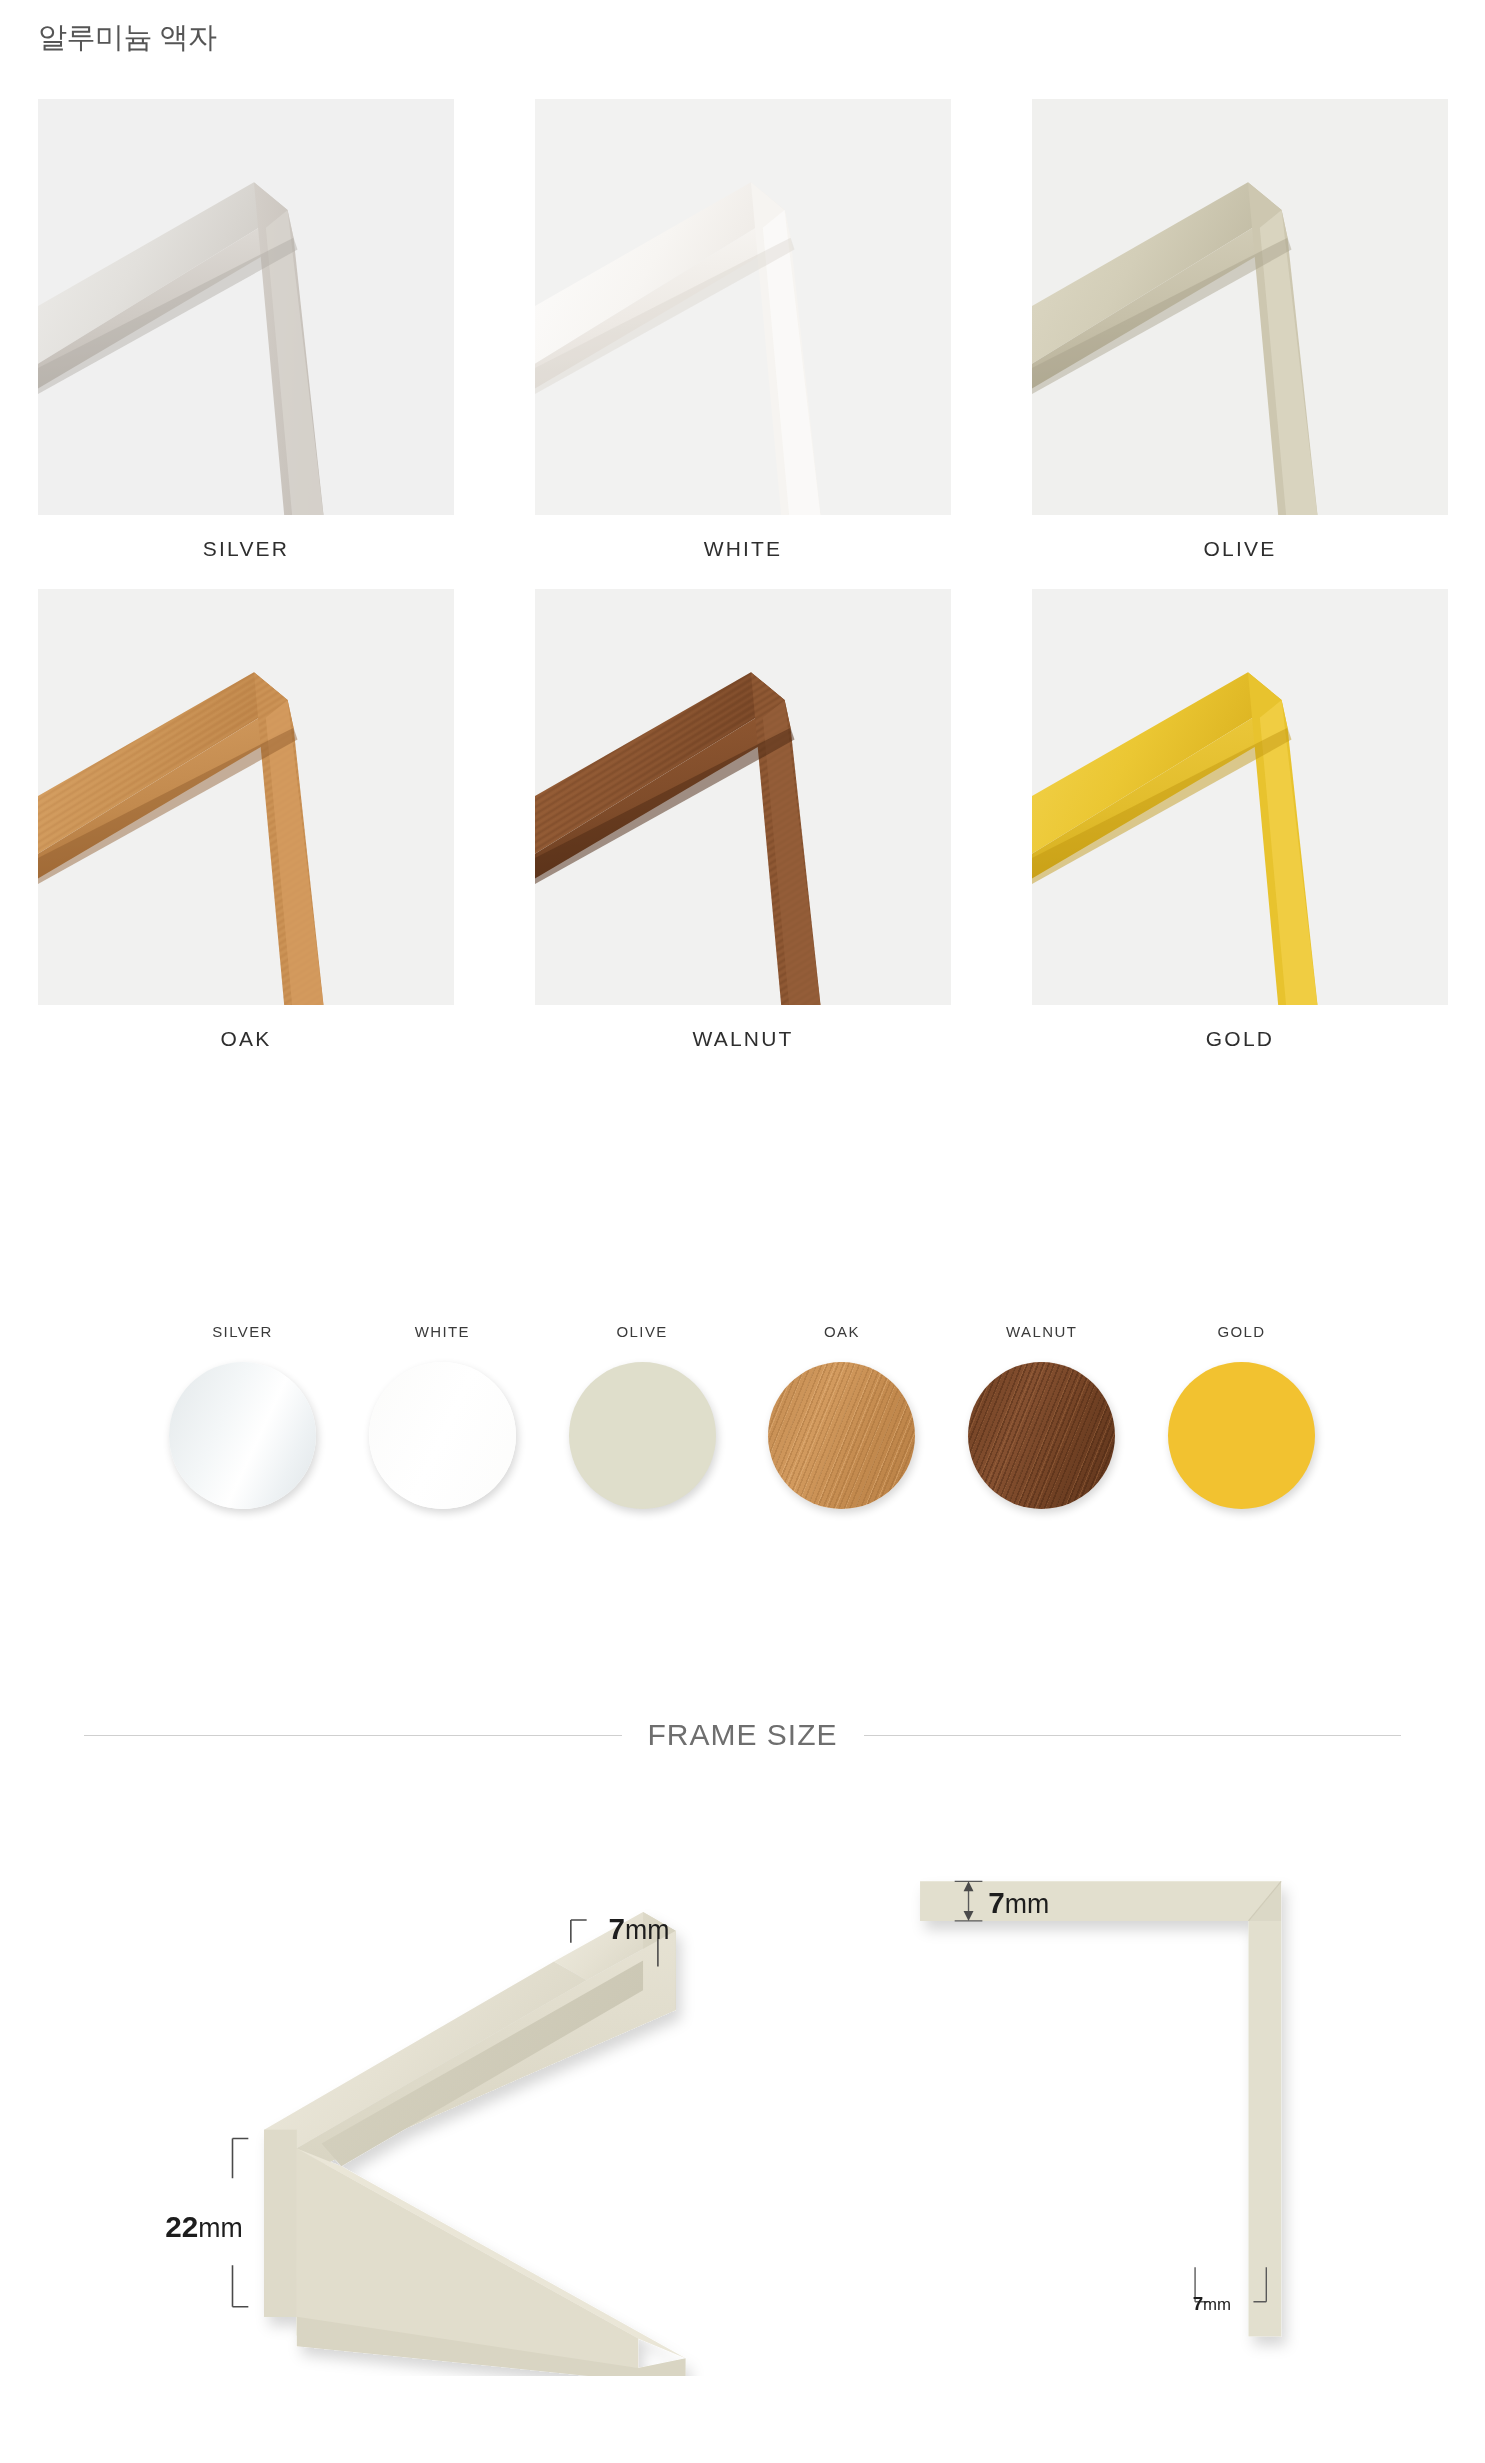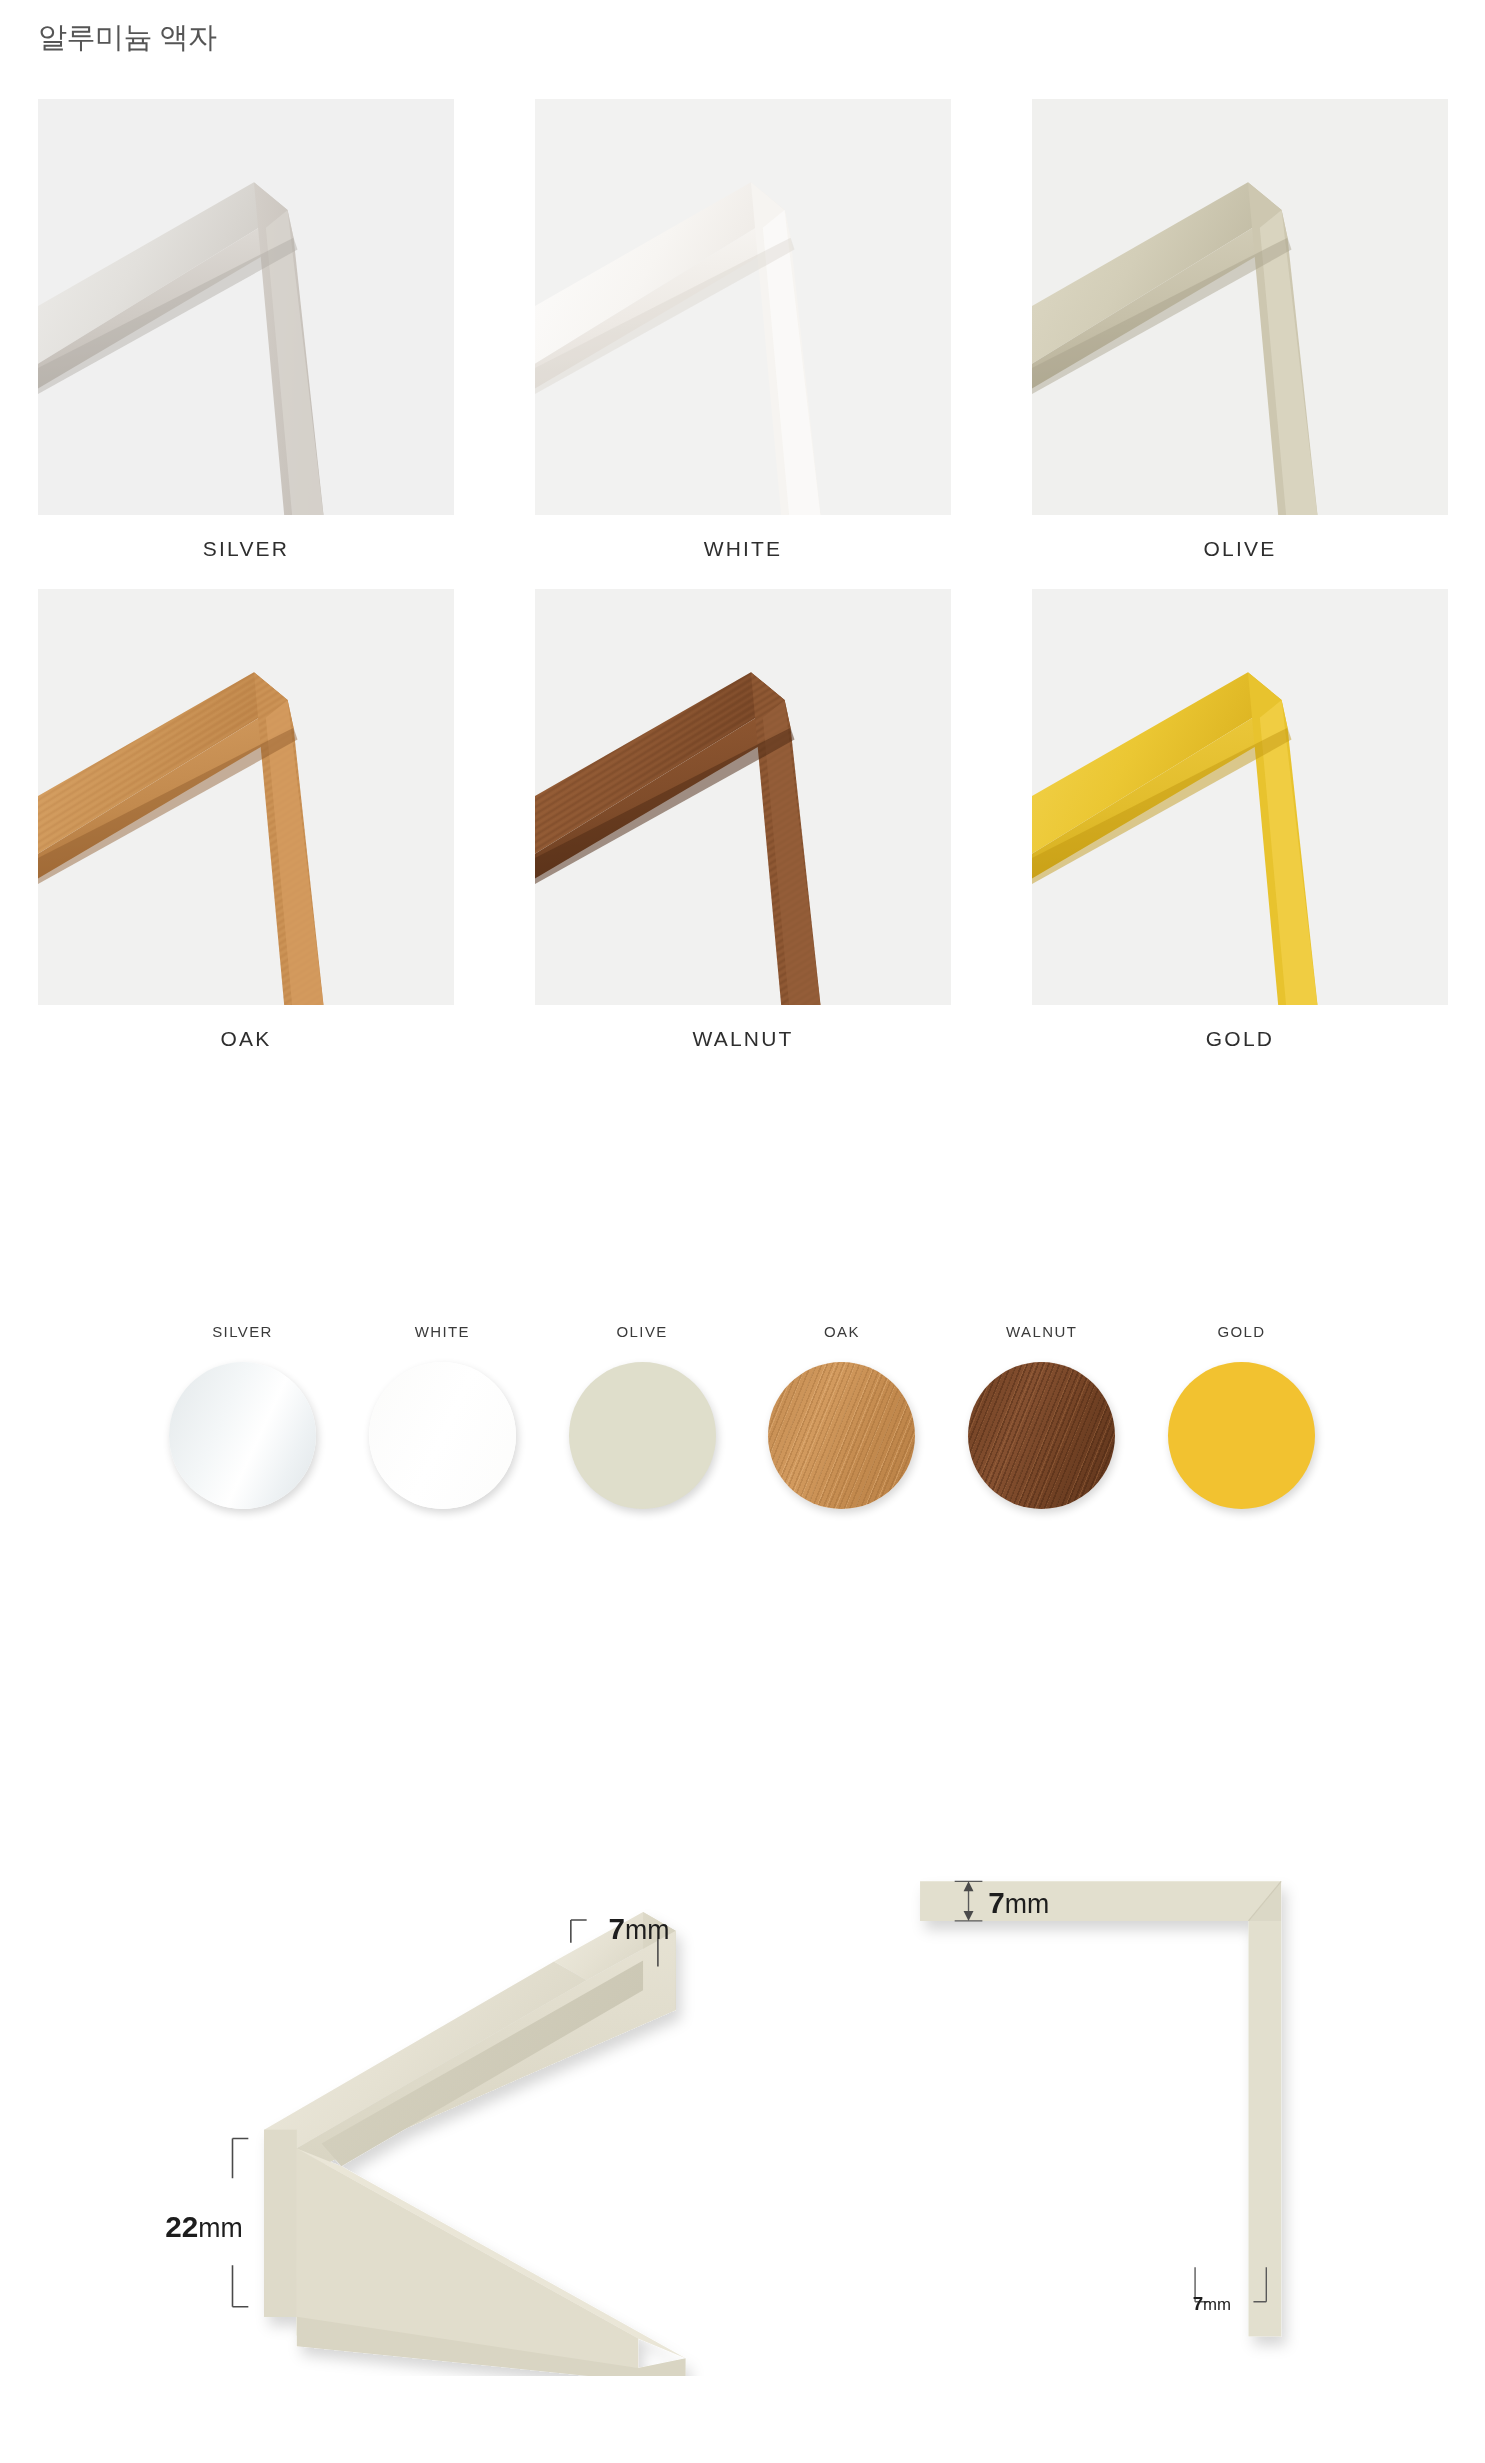--- a/index.html
+++ b/index.html
@@ -354,20 +354,25 @@
              linear-gradient(112deg,#6f3f22 0%,#855030 35%,#744325 62%,#5e341b 100%);"></div>
     </div>
 
     <div class="swatch-item">
       <div class="swatch-label">GOLD</div>
       <div class="swatch-dot" style="background:#f2c230;"></div>
     </div>
 
   </div>
 
+  <div class="section-heading">
+    <div class="rule"></div>
+    <div class="stitle">FRAME SIZE</div>
+    <div class="rule"></div>
+  </div>
 
   <div class="dim-area">
     <svg class="dim-svg" width="1485" height="554" viewBox="0 0 1500 560" xmlns="http://www.w3.org/2000/svg">
       <defs>
         <linearGradient id="lf-top" x1="0" y1="0" x2="0.9" y2="0.5">
           <stop offset="0%" stop-color="#efece0"></stop>
             <stop offset="60%" stop-color="#e5e1d2"></stop>
             <stop offset="100%" stop-color="#dbd7c6"></stop>
         </linearGradient>
         <linearGradient id="lf-inner" x1="0" y1="0" x2="1" y2="0.4">

